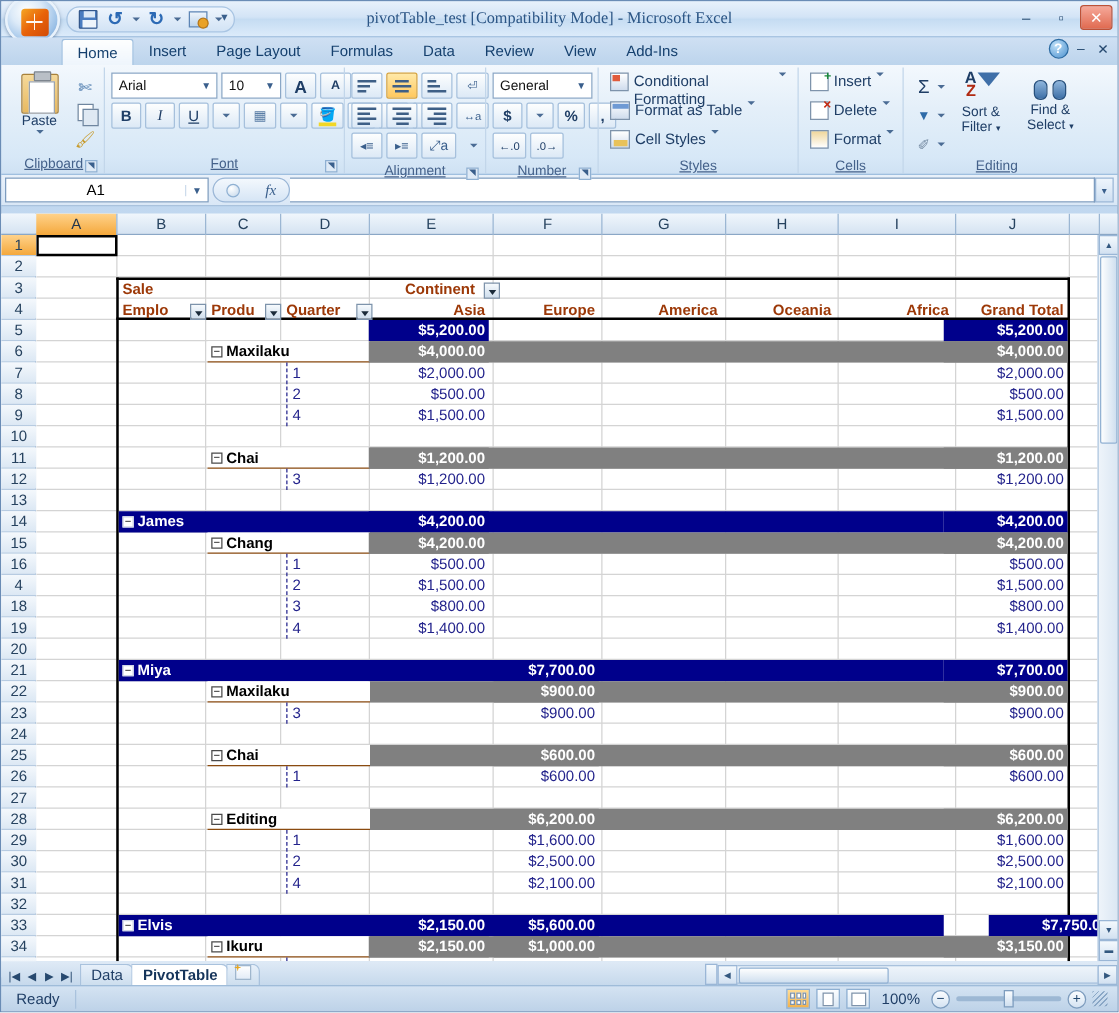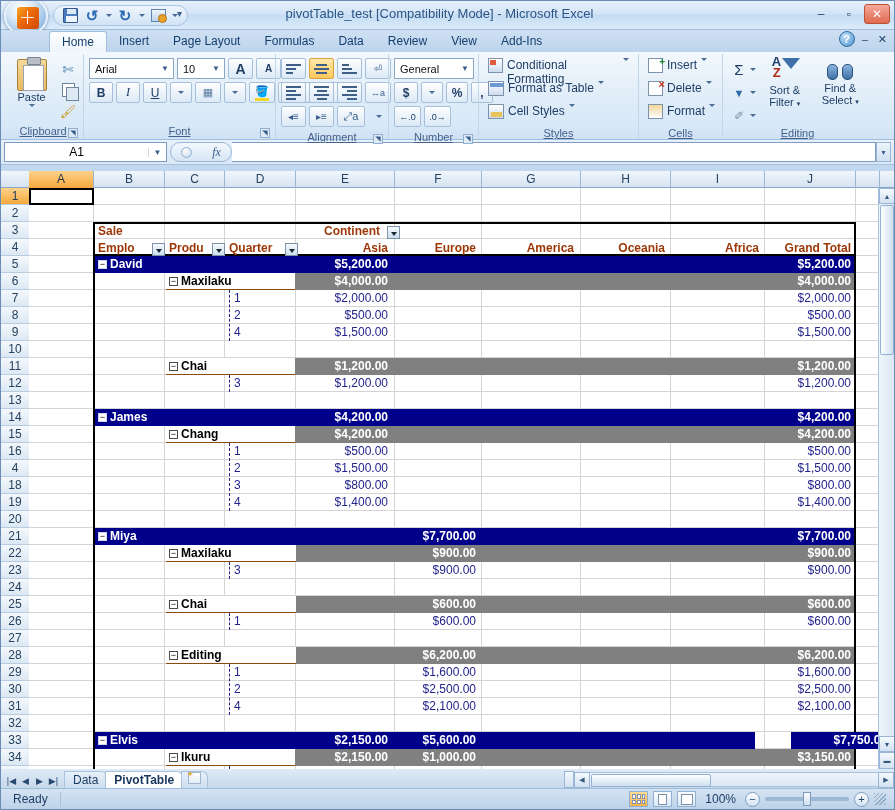--- a/index.html
+++ b/index.html
@@ -55,21 +55,21 @@
   .mini-caret { width:0;height:0;border-left:3px solid transparent;border-right:3px solid transparent;border-top:3px solid #4a6b94; }
   .save-ico { width:15px;height:15px;background:#4a7cc0;border-radius:1px;position:relative;border:1px solid #34588c; }
   .save-ico:before{content:"";position:absolute;left:3px;top:0;width:9px;height:5px;background:#dce9f7;}
   .save-ico:after{content:"";position:absolute;left:2px;bottom:0;width:11px;height:6px;background:#eef4fb;}
   .undo-ico, .redo-ico { font-size:15px; color:#2c6ab5; font-weight:bold; line-height:1; }
   .print-ico { width:15px;height:13px;background:linear-gradient(to bottom,#eef4fb,#bcd4ec);border:1px solid #5d85b5;position:relative;}
   .print-ico:after{content:"";position:absolute;right:-2px;bottom:-2px;width:7px;height:7px;border-radius:50%;background:#e9a227;border:1px solid #b4761a;}
   .qat-more { position:absolute; left:176px; top:7px; color:#3a5f8c; font-size:10px; }
   .title-text {
     position: absolute; left: 0; right: 16px; top: 5px;
-    text-align: center; color: #2b5585; font-size: 13px;
+    text-align: center; color: #2b5585; font-size: 13px; font-family: Liberation Serif, serif;
   }
   .win-btns { position:absolute; right:4px; top:3px; display:flex; gap:2px; }
   .win-btn { width:26px;height:20px; display:flex;align-items:center;justify-content:center;
     font-size:12px;color:#24486f; border-radius:3px; cursor:pointer;}
   .win-btn.close { background: linear-gradient(to bottom,#f6a99a,#e06a50); color:#fff; border:1px solid #bd5137;}
 
   
   .tabstrip {
     height: 22px; position: relative;
     background: linear-gradient(to bottom,#cfe0f3,#bcd4ec);
@@ -753,23 +753,20 @@
       <div class="pc hdr l" style="left:197px; top:52px; width:62px;">Quarter</div>
       <div class="fdrop" style="position:absolute;left:255px;top:55px;"></div>
 
       <div class="pc hdr r" style="left:266px; top:52px; width:96px;">Asia</div>
       <div class="pc hdr r" style="left:366px; top:52px; width:84px;">Europe</div>
       <div class="pc hdr r" style="left:452px; top:52px; width:96px;">America</div>
       <div class="pc hdr r" style="left:552px; top:52px; width:87px;">Oceania</div>
       <div class="pc hdr r" style="left:641px; top:52px; width:92px;">Africa</div>
       <div class="pc hdr r" style="left:733px; top:52px; width:92px;">Grand Total</div>
 
-      <div class="pc navy l" style="left:66px; top:68px; width:660px;">
-        <span class="expbox onnavy">−</span><span>David</span>
-      </div>
       <div class="pc navy r" style="left:266px; top:68px; width:96px;">$5,200.00</div>
       <div class="pc navy r" style="left:726px; top:68px; width:99px;">$5,200.00</div>
 
       <div class="pc gray" style="left:266px; top:85px; width:559px;"></div>
       <div class="pc l" style="left:137px; top:85px; width:130px; background:#fff; color:#000; font-weight:bold;">
         <span class="expbox">−</span><span>Maxilaku</span>
       </div>
       <div class="uline" style="left:137px; top:101px; width:130px;"></div>
       <div class="pc gray r" style="left:266px; top:85px; width:96px;">$4,000.00</div>
       <div class="pc gray r" style="left:726px; top:85px; width:99px;">$4,000.00</div>

